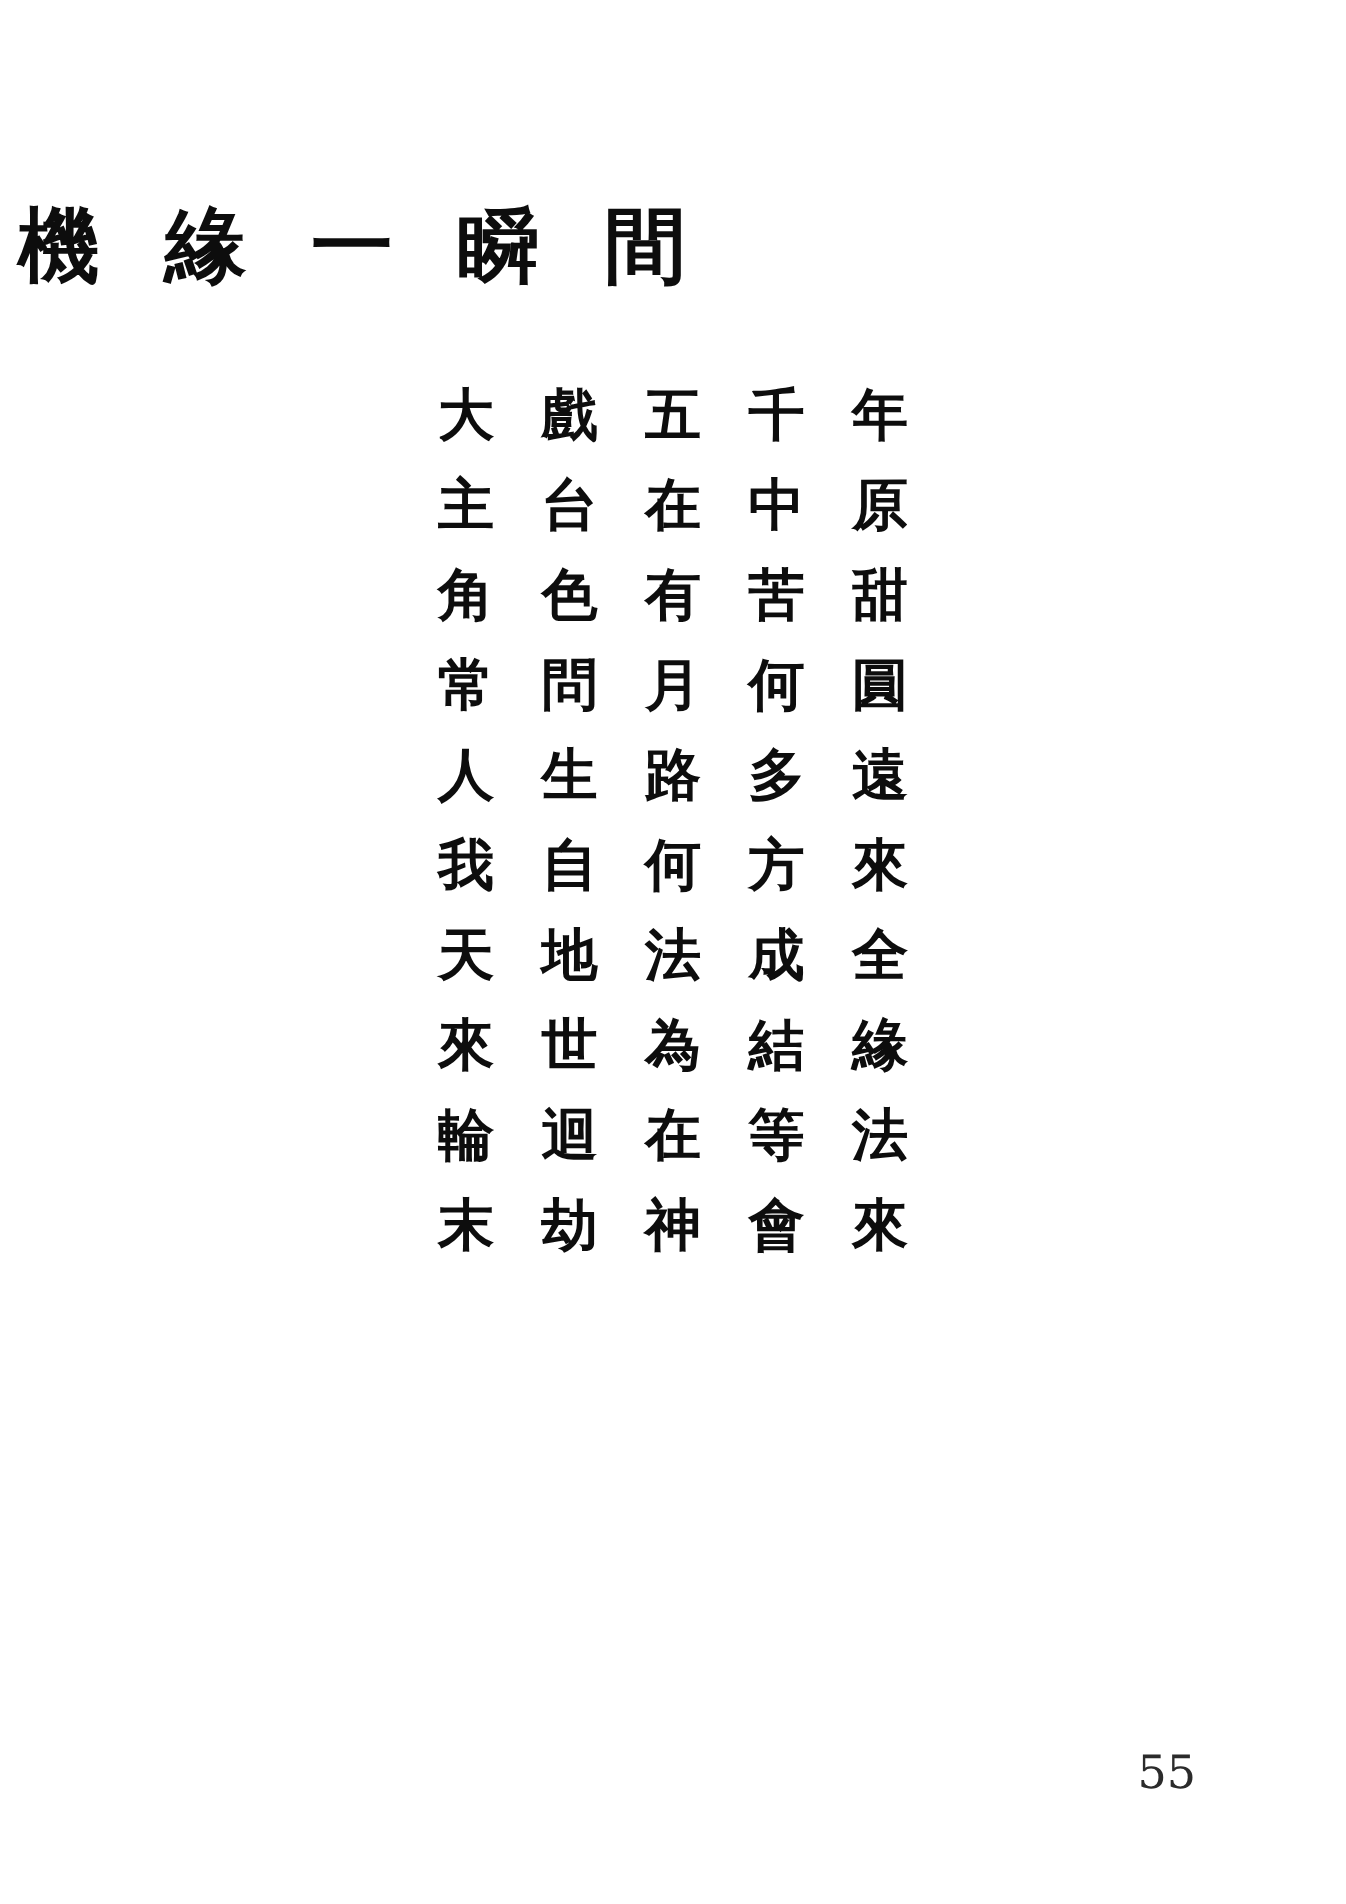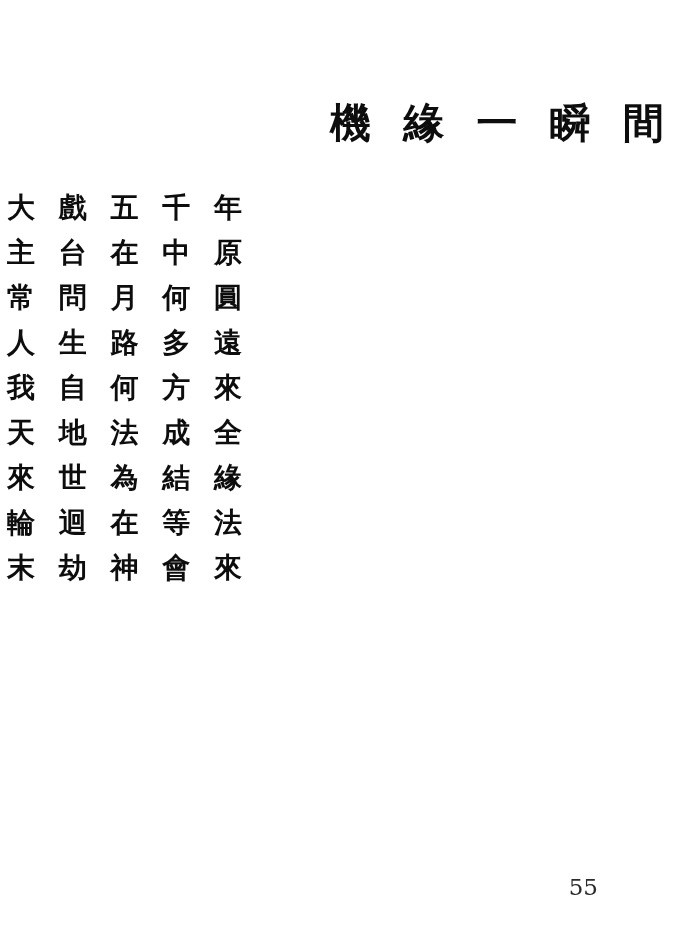--- a/index.html
+++ b/index.html
@@ -19,35 +19,35 @@
     position: relative;
     width: 673px;
     height: 952px;
     background: #ffffff;
   }
   .poem-title {
     position: absolute;
     top: 96px;
     left: 0;
     width: 673px;
-    text-align: right;
+    text-align: left;
     font-size: 41px;
     font-weight: bold;
     letter-spacing: 9px;
     text-indent: 9px;
     color: #0d0d0d;
     font-family: "DejaVu Serif", "Liberation Serif", serif;
     white-space: nowrap;
   }
   .poem-body {
     position: absolute;
     top: 185px;
     left: 0;
     width: 673px;
-    text-align: left;
+    text-align: center;
   }
   .poem-line {
     font-size: 28px;
     font-weight: bold;
     letter-spacing: 7px;
     text-indent: 7px;
     line-height: 45px;
     color: #0d0d0d;
     white-space: nowrap;
     font-family: "DejaVu Serif", "Liberation Serif", serif;
@@ -64,20 +64,21 @@
 </head>
 <body>
 
 <div class="page">
 
   <div class="poem-title">機 緣 一 瞬 間</div>
 
   <div class="poem-body">
     <div class="poem-line">大 戲 五 千 年</div>
     <div class="poem-line">主 台 在 中 原</div>
+    <div class="poem-line">角 色 有 苦 甜</div>
     <div class="poem-line">常 問 月 何 圓</div>
     <div class="poem-line">人 生 路 多 遠</div>
     <div class="poem-line">我 自 何 方 來</div>
     <div class="poem-line">天 地 法 成 全</div>
     <div class="poem-line">來 世 為 結 緣</div>
     <div class="poem-line">輪 迴 在 等 法</div>
     <div class="poem-line">末 劫 神 會 來</div>
   </div>
 
   <div class="page-number">55</div>

